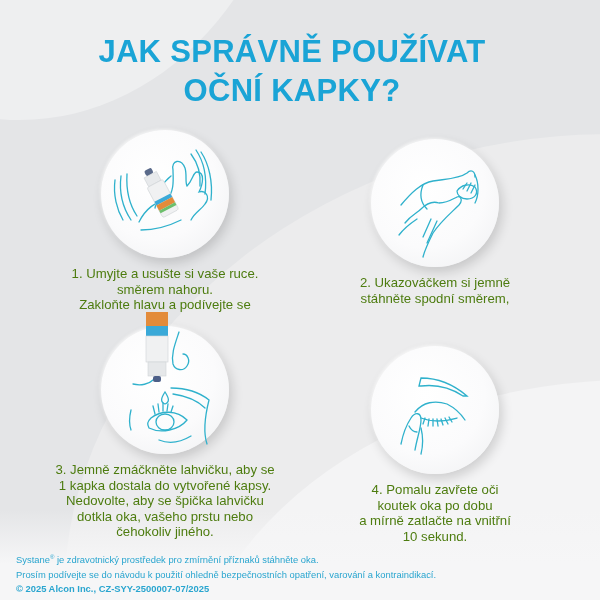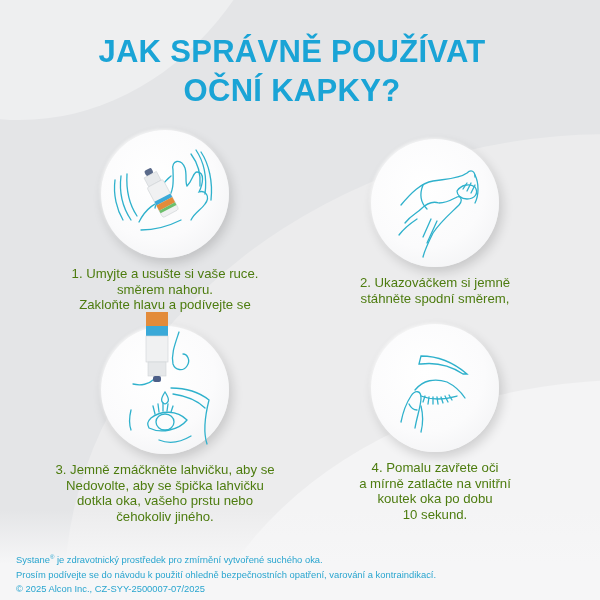--- a/index.html
+++ b/index.html
@@ -38,26 +38,26 @@
     overflow: visible;
   }
   .circle svg { position: absolute; left: 0; top: 0; width: 128px; height: 128px; overflow: visible; }
   .caption {
     margin-top: 8px; color: #4d7c0f; font-size: 13.2px; line-height: 15.5px;
     font-weight: 400;
   }
   .s1 { left: 35px; top: 130px; }
   .s2 { left: 305px; top: 139px; }
   .s3 { left: 35px; top: 326px; }
-  .s4 { left: 305px; top: 324px; }
+  .s4 { left: 305px; top: 346px; }
   .footer {
     position: absolute; left: 16px; top: 550px; color: #29a5cf;
     font-size: 9.4px; line-height: 14.5px;
   }
-  .footer .strong { font-weight: 400; }
+  .footer .strong { font-weight: 700; }
   .footer sup { font-size: 6px; }
 </style>
 </head>
 <body>
 
 <div class="bg-shape-b"></div>
 <div class="bg-shape-a"></div>
 <div class="bg-shape-c"></div>
 <div class="bg-fade-bottom"></div>
 
@@ -140,20 +140,21 @@
     <svg viewBox="0 0 128 128">
       <rect x="45" y="-14" width="22" height="14" fill="#e38b3a"></rect>
       <rect x="45" y="0" width="22" height="10" fill="#3aa9d8"></rect>
       <rect x="45" y="10" width="22" height="26" fill="#f0f1f2" stroke="#cfd3d6" stroke-width="0.6"></rect>
       <rect x="47" y="36" width="18" height="14" fill="#e6e8ea" stroke="#cfd3d6" stroke-width="0.6"></rect>
       <rect x="52" y="50" width="8" height="6" rx="2" fill="#4d5f88"></rect>
     </svg>
   </div>
   <div class="caption">
     <div>3. Jemně zmáčkněte lahvičku, aby se</div>
+    <div>1 kapka dostala do vytvořené kapsy.</div>
     <div>Nedovolte, aby se špička lahvičku</div>
     <div>dotkla oka, vašeho prstu nebo</div>
     <div>čehokoliv jiného.</div>
   </div>
 </div>
 
 <div class="step s4">
   <div class="circle">
     <svg viewBox="0 0 128 128" fill="none" stroke="#2fb1cc" stroke-width="1.3" stroke-linecap="round">
       <path d="M48 40 L50 32 C66 32 82 38 96 50 L92 50 C80 42 66 38 50 40 Z"></path>
@@ -166,23 +167,23 @@
         <path d="M74 72 L77 78"></path>
         <path d="M78 71 L81 76"></path>
       <path d="M50 72 C60 76 72 76 86 72"></path>
       <path d="M30 98 C32 88 36 78 40 72 C44 66 50 66 50 74 C50 82 46 92 44 104"></path>
       <path d="M38 80 C40 84 42 86 46 86"></path>
       <path d="M50 82 C52 90 52 100 50 108"></path>
     </svg>
   </div>
   <div class="caption">
     <div>4. Pomalu zavřete oči</div>
+    <div>koutek oka po dobu</div>
     <div>a mírně zatlačte na vnitřní</div>
-    <div>koutek oka po dobu</div>
     <div>10 sekund.</div>
   </div>
 </div>
 
 <div class="footer">
-  <div><span>Systane</span><sup>®</sup><span> je zdravotnický prostředek pro zmírnění vytvořené suchého oka.</span></div>
+  <div><span>Systane</span><sup>®</sup><span> je zdravotnický prostředek pro zmírnění příznaků stáhněte oka.</span></div>
   <div>Prosím podívejte se do návodu k použití ohledně bezpečnostních opatření, varování a kontraindikací.</div>
   <div class="strong">© 2025 Alcon Inc., CZ-SYY-2500007-07/2025</div>
 </div>
 
 </body></html>

